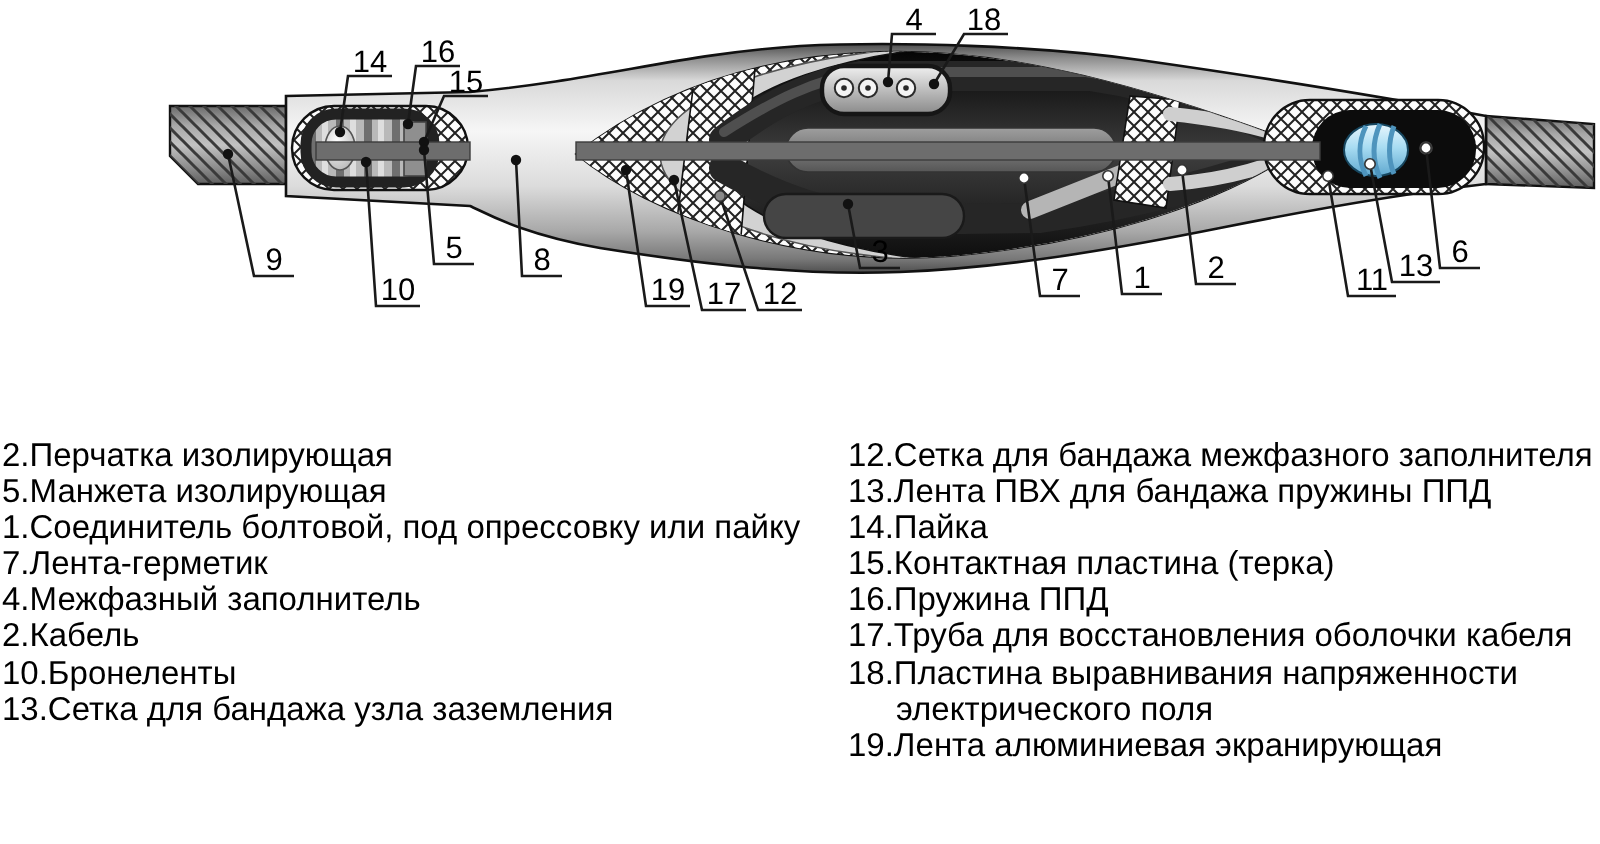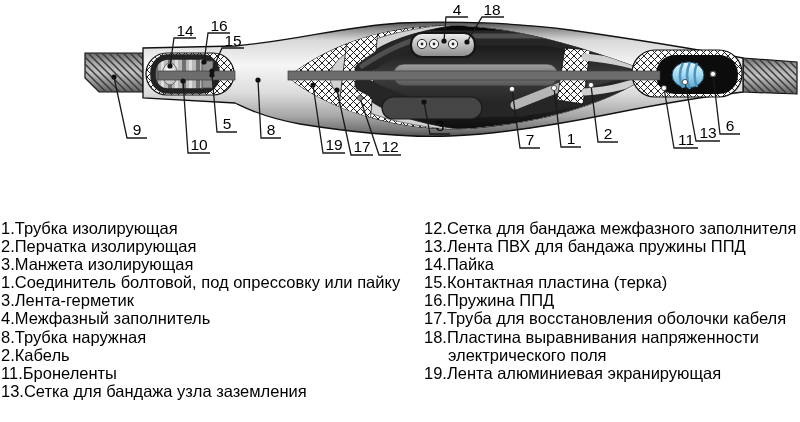--- a/index.html
+++ b/index.html
@@ -231,29 +231,27 @@
       </g>
     <g>
         <polyline class="leader" points="740,134 720,134 713,74"></polyline>
         <circle cx="713" cy="74" r="2.6" fill="#fff" stroke="#333" stroke-width="0.8"></circle>
         <text class="co-num" x="730" y="131" text-anchor="middle">6</text>
       </g>
   </g>
 </svg>
 
 <div id="legend-left" class="legend-col">
-  <div class="legend-item">1.Трубка изолирующая</div>
   <div class="legend-item">2.Перчатка изолирующая</div>
-  <div class="legend-item">3.Манжета изолирующая</div>
+  <div class="legend-item">5.Манжета изолирующая</div>
   <div class="legend-item">1.Соединитель болтовой, под опрессовку или пайку</div>
-  <div class="legend-item">3.Лента-герметик</div>
+  <div class="legend-item">7.Лента-герметик</div>
   <div class="legend-item">4.Межфазный заполнитель</div>
-  <div class="legend-item">8.Трубка наружная</div>
   <div class="legend-item">2.Кабель</div>
-  <div class="legend-item">11.Бронеленты</div>
+  <div class="legend-item">10.Бронеленты</div>
   <div class="legend-item">13.Сетка для бандажа узла заземления</div>
 </div>
 <div id="legend-right" class="legend-col">
   <div class="legend-item">12.Сетка для бандажа межфазного заполнителя</div>
   <div class="legend-item">13.Лента ПВХ для бандажа пружины ППД</div>
   <div class="legend-item">14.Пайка</div>
   <div class="legend-item">15.Контактная пластина (терка)</div>
   <div class="legend-item">16.Пружина ППД</div>
   <div class="legend-item">17.Труба для восстановления оболочки кабеля</div>
   <div class="legend-item">18.Пластина выравнивания напряженности электрического поля</div>

